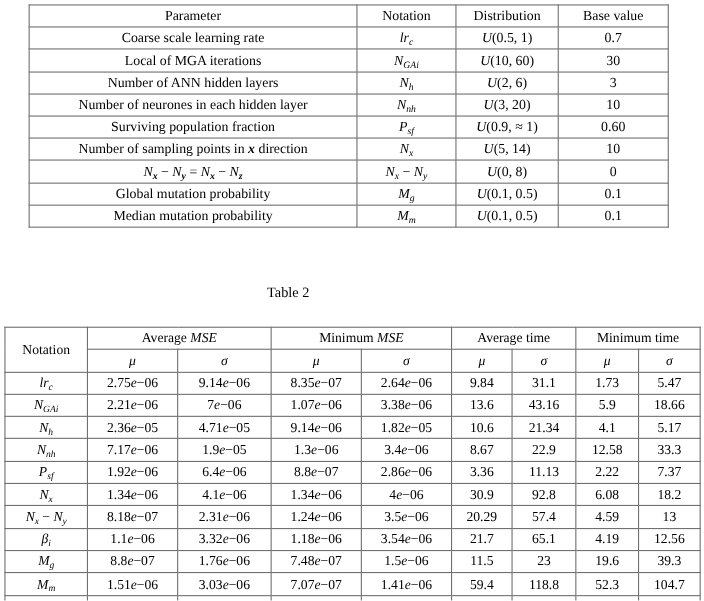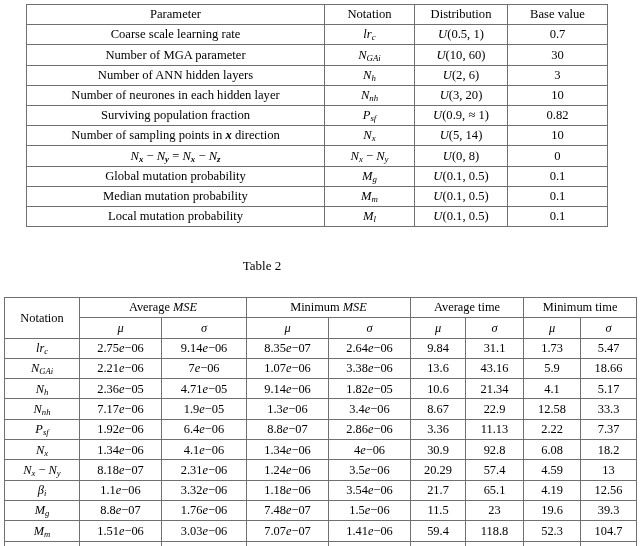--- a/index.html
+++ b/index.html
@@ -128,42 +128,42 @@
         </tr>
       </thead>
       <tbody id="t1-body">
           <tr>
             <td>Coarse scale learning rate</td>
             <td><span class="mi">lr</span><sub class="msub">c</sub></td>
             <td><span class="mi">U</span>(0.5, 1)</td>
             <td>0.7</td>
           </tr>
           <tr>
-            <td>Number of MGA parameter</td>
+            <td>Local of MGA iterations</td>
             <td><span class="mi">N</span><sub class="msub">GAi</sub></td>
             <td><span class="mi">U</span>(10, 60)</td>
             <td>30</td>
           </tr>
           <tr>
             <td>Number of ANN hidden layers</td>
             <td><span class="mi">N</span><sub class="msub">h</sub></td>
             <td><span class="mi">U</span>(2, 6)</td>
             <td>3</td>
           </tr>
           <tr>
             <td>Number of neurones in each hidden layer</td>
             <td><span class="mi">N</span><sub class="msub">nh</sub></td>
             <td><span class="mi">U</span>(3, 20)</td>
             <td>10</td>
           </tr>
           <tr>
             <td>Surviving population fraction</td>
             <td><span class="mi">P</span><sub class="msub">sf</sub></td>
             <td><span class="mi">U</span>(0.9, ≈ 1)</td>
-            <td>0.82</td>
+            <td>0.60</td>
           </tr>
           <tr>
             <td>Number of sampling points in <span class="bvec">x</span> direction</td>
             <td><span class="mi">N</span><sub class="msub">x</sub></td>
             <td><span class="mi">U</span>(5, 14)</td>
             <td>10</td>
           </tr>
           <tr>
             <td><span class="mi">N</span><sub class="msub"><span class="bvec">x</span></sub> − <span class="mi">N</span><sub class="msub"><span class="bvec">y</span></sub> = <span class="mi">N</span><sub class="msub"><span class="bvec">x</span></sub> − <span class="mi">N</span><sub class="msub"><span class="bvec">z</span></sub></td>
             <td><span class="mi">N</span><sub class="msub">x</sub> − <span class="mi">N</span><sub class="msub">y</sub></td>
@@ -172,26 +172,20 @@
           </tr>
           <tr>
             <td>Global mutation probability</td>
             <td><span class="mi">M</span><sub class="msub">g</sub></td>
             <td><span class="mi">U</span>(0.1, 0.5)</td>
             <td>0.1</td>
           </tr>
           <tr>
             <td>Median mutation probability</td>
             <td><span class="mi">M</span><sub class="msub">m</sub></td>
-            <td><span class="mi">U</span>(0.1, 0.5)</td>
-            <td>0.1</td>
-          </tr>
-          <tr>
-            <td>Local mutation probability</td>
-            <td><span class="mi">M</span><sub class="msub">l</sub></td>
             <td><span class="mi">U</span>(0.1, 0.5)</td>
             <td>0.1</td>
           </tr>
         </tbody>
     </table>
   </div>
 
   <div id="table-two-caption">Table 2</div>
 
   <div id="table-two-wrap">

